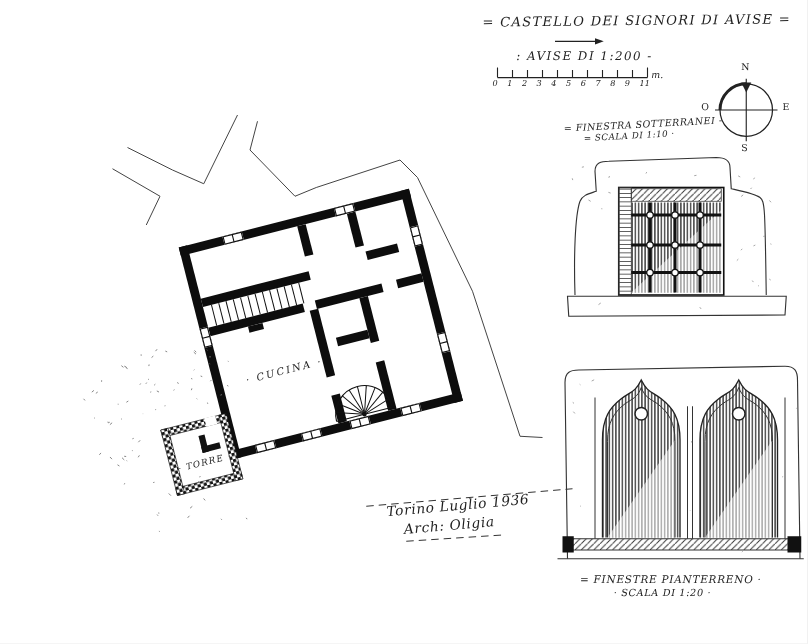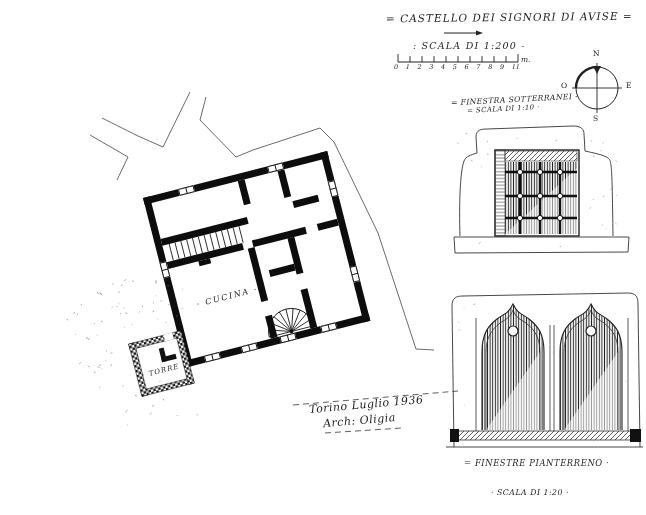--- a/index.html
+++ b/index.html
@@ -5,21 +5,21 @@
   html,body{margin:0;padding:0;background:#e8e8e8;}
   .sheet{position:relative;width:646px;height:515px;background:#ffffff;overflow:hidden;
          font-family:"DejaVu Serif",serif;color:#1c1c1c;}
   .sheet svg.base{position:absolute;left:0;top:0;}
   .lbl{position:absolute;font-style:italic;white-space:nowrap;color:#1f1f1f;}
   .title{font-size:10.5px;letter-spacing:1px;transform:rotate(-0.6deg);}
   .mainscale{font-size:9.5px;letter-spacing:1.2px;}
   .cap1{font-size:7.6px;letter-spacing:.4px;transform:rotate(-3deg);}
   .cap1b{font-size:7px;letter-spacing:.4px;transform:rotate(-3deg);}
   .cap2{font-size:8.4px;letter-spacing:.6px;}
-  .cap2b{font-size:7.8px;letter-spacing:.5px;margin-top:18px;}
+  .cap2b{font-size:7.8px;letter-spacing:.5px;}
   .compass-lbl{font-size:7.5px;font-style:normal;}
   .sig{font-size:11px;transform:rotate(-5deg);letter-spacing:.5px;}
   .scale-numbers{position:absolute;left:394px;top:63px;width:126px;display:flex;
                  justify-content:space-between;font-size:6.5px;font-style:italic;}
   .munit{font-size:7.5px;}
 </style>
 </head>
 <body>
 
 <div class="sheet">
@@ -336,21 +336,21 @@
         <line x1="626.5078665877263" y1="381.25301606173304" x2="625.7729585756422" y2="381.55379673794556"></line>
       </g>
 
   <g stroke="#333" stroke-width="0.8" stroke-dasharray="6 4">
     <line x1="293" y1="405" x2="458" y2="391"></line>
     <line x1="325" y1="433" x2="402" y2="428"></line>
   </g>
 </svg>
 
 <div class="lbl title" style="left:386px;top:11px;">= CASTELLO DEI SIGNORI DI AVISE =</div>
-<div class="lbl mainscale" style="left:413px;top:40px;">: SCALA DI 1:200 -</div>
+<div class="lbl mainscale" style="left:413px;top:40px;">: AVISE DI 1:200 -</div>
 
 <div class="scale-numbers">
   <span>0</span>
   <span>1</span>
   <span>2</span>
   <span>3</span>
   <span>4</span>
   <span>5</span>
   <span>6</span>
   <span>7</span>

